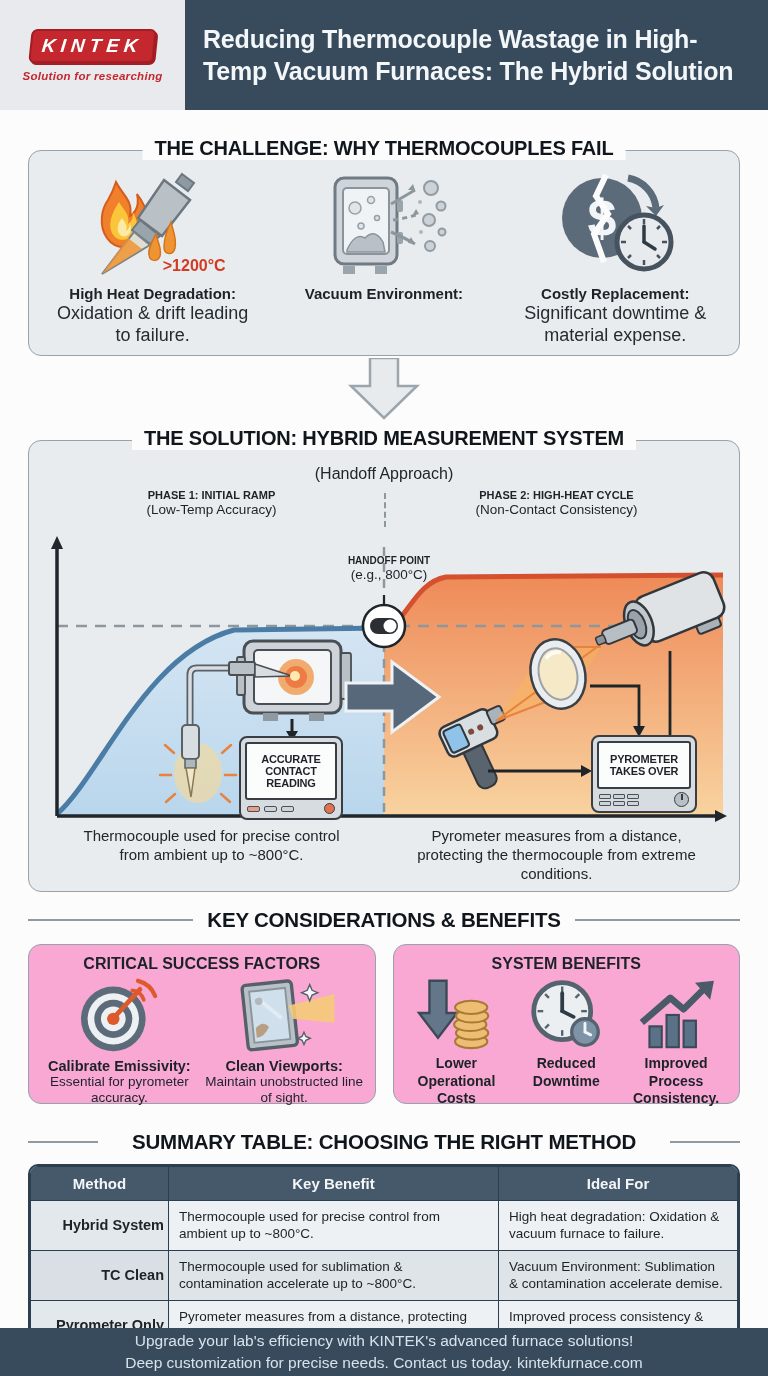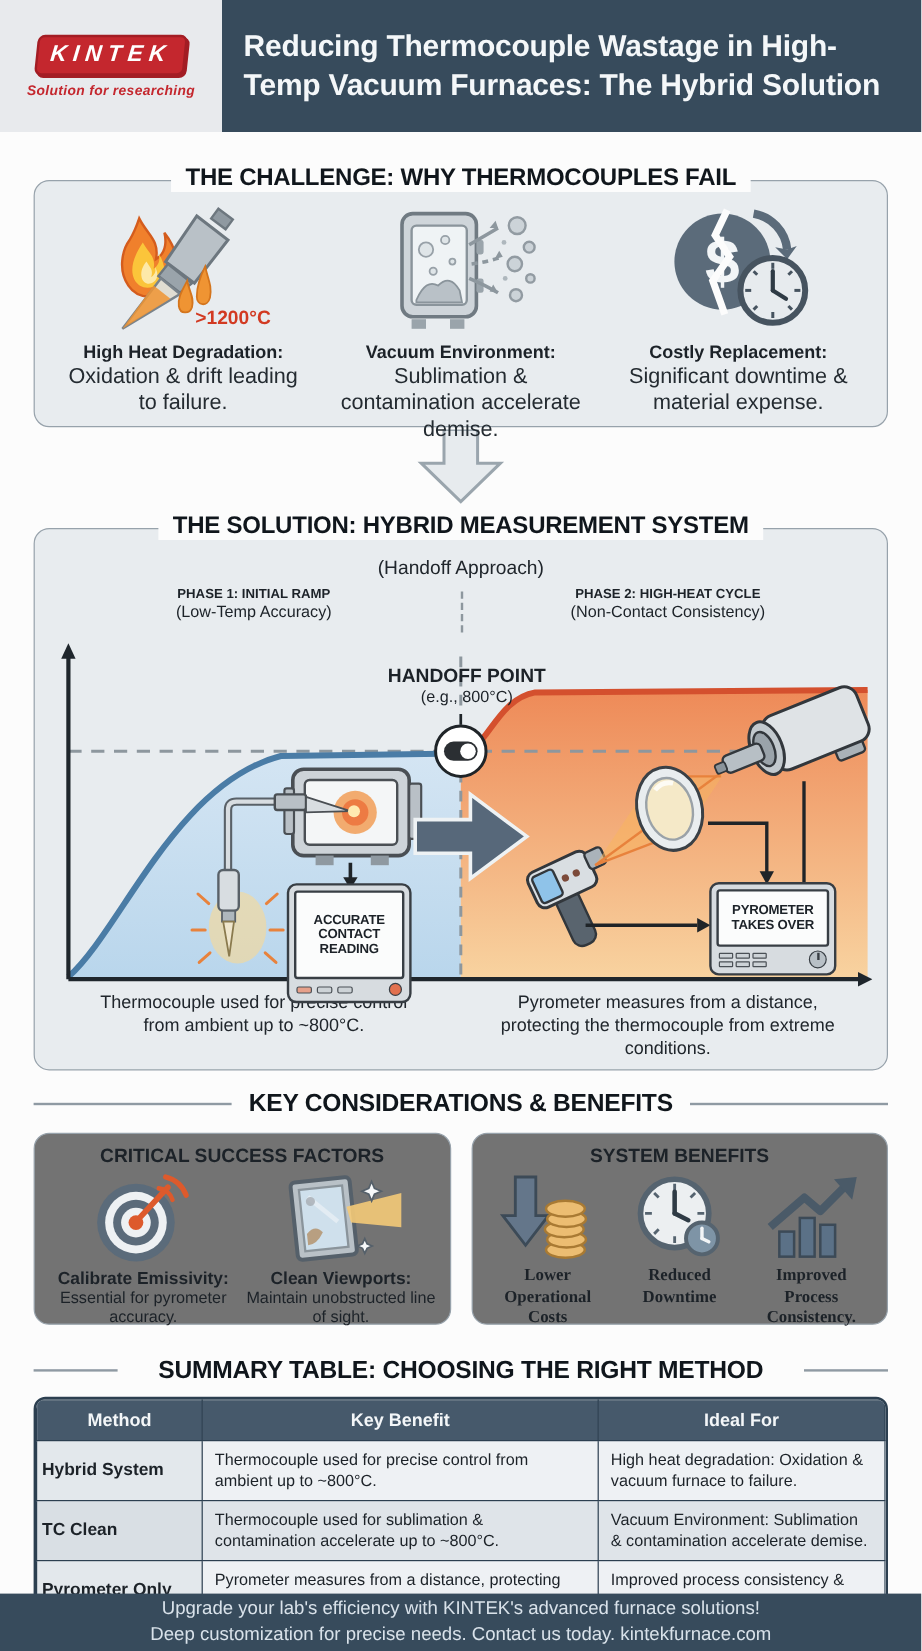--- a/index.html
+++ b/index.html
@@ -37,21 +37,21 @@
   .solution{margin-top:20px;padding:20px 10px 8px;}
   .sol-sub{text-align:center;font-size:16px;margin-top:4px;color:#20262c;}
   .phase-row{position:relative;display:flex;margin-top:6px;height:42px;}
   .phase-col{width:50%;text-align:center;}
   .phase-title{font-size:11px;font-weight:800;}
   .phase-sub{font-size:13.5px;margin-top:1px;}
   .phase-divider{position:absolute;left:50%;top:4px;height:34px;border-left:2.5px dashed #8d979e;}
   .chart{position:relative;width:686px;height:292px;margin:0 auto;}
   .chart svg{position:absolute;left:0;top:0;}
   .handoff{position:absolute;left:253px;top:24px;width:190px;text-align:center;line-height:1.15;}
-  .handoff-title{font-size:16px;font-weight:800;}
+  .handoff-title{font-size:10px;font-weight:800;}
   .handoff-sub{font-size:13.5px;}
   .device-display{position:absolute;background:#d7dce0;border:2.5px solid #383e44;border-radius:8px;padding:4px;display:flex;flex-direction:column;}
   .dd-screen{flex:1;background:#fbfcfc;border:2px solid #383e44;border-radius:3px;display:flex;align-items:center;justify-content:center;text-align:center;
              font-size:11px;font-weight:800;line-height:1.12;letter-spacing:-.2px;padding:1px;}
   .dd-controls{display:flex;align-items:center;gap:4px;margin-top:3px;padding:0 2px;}
   .pill{width:13px;height:6px;border:1.5px solid #4a5056;border-radius:2px;background:#cdd3d7;}
   .pill.warm{background:#e6a08a;}
   .knob-red{width:11px;height:11px;border-radius:50%;background:#e2714f;border:1.5px solid #383e44;margin-left:auto;}
   .sqgrid{display:grid;grid-template-columns:repeat(3,12px);grid-gap:2px;}
   .sq{width:12px;height:5px;border:1.2px solid #4a5056;border-radius:1px;background:#cdd3d7;}
@@ -61,34 +61,34 @@
   .caption{width:50%;display:flex;justify-content:center;}
   .caption div{font-size:15px;text-align:center;line-height:1.25;color:#20262c;}
 
   
   .ruled{display:flex;align-items:center;margin:0 28px;}
   .ruled .line{flex:1;height:0;border-top:2px solid #8f9aa3;}
   .ruled .txt{padding:0 14px;font-size:20.5px;font-weight:800;letter-spacing:-.2px;color:#10161c;white-space:nowrap;}
 
   
   .consider-row{display:flex;gap:17px;margin:12px 28px 0;}
-  .c-panel{flex:1;background:#737373;border:1.5px solid #97a2ab;border-radius:13px;padding:10px 8px 10px;height:160px;}
+  .c-panel{flex:1;background:#f9a8d4;border:1.5px solid #97a2ab;border-radius:13px;padding:10px 8px 10px;height:160px;}
   .c-title{text-align:center;font-size:16px;font-weight:800;}
   .c-items{display:flex;margin-top:4px;}
   .c-item{flex:1;display:flex;flex-direction:column;align-items:center;}
   .c-item-title{font-size:14.5px;font-weight:800;margin-top:3px;text-align:center;}
   .c-item-text{font-size:13.5px;text-align:center;line-height:1.2;max-width:165px;}
-  .b-label{font-size:14px;font-weight:800;text-align:center;line-height:1.25;margin-top:4px;max-width:105px;font-family:Liberation Serif, serif;}
+  .b-label{font-size:14px;font-weight:800;text-align:center;line-height:1.25;margin-top:4px;max-width:105px;}
 
   
   .tbl-wrap{margin:10px 28px 0;border:2px solid #2c3f50;border-radius:10px;overflow:hidden;background:#edf0f3;}
   table{width:100%;border-collapse:collapse;}
   th{background:#46596b;color:#f3f6f8;font-size:15px;font-weight:800;padding:8px 6px;border:1.5px solid #2c3f50;}
   td{border:1.5px solid #2c3f50;font-size:13.5px;line-height:1.22;padding:8px 10px;vertical-align:middle;}
-  td.method{font-weight:800;font-size:14.5px;text-align:left;background:#e3e8ec;width:138px;padding:8px 4px;}
+  td.method{font-weight:800;font-size:14.5px;text-align:right;background:#e3e8ec;width:138px;padding:8px 4px;}
   tr.odd td.cell{background:#eef1f4;}
   tr.even td.cell{background:#dfe4e9;}
   tr.even td.method{background:#d9dfe4;}
   td.benefit{width:330px;}
 
   
   .footer{position:absolute;bottom:0;left:0;right:0;height:48px;background:#374b5c;
           display:flex;flex-direction:column;justify-content:center;text-align:center;color:#d9e2ea;font-size:15.5px;line-height:1.45;}
 </style>
 </head>
@@ -153,21 +153,20 @@
             <circle cx="122" cy="18" r="7" fill="#ccd3d8" stroke="#929ba2" stroke-width="2"></circle>
             <circle cx="132" cy="36" r="4.5" fill="#ccd3d8" stroke="#929ba2" stroke-width="2"></circle>
             <circle cx="120" cy="50" r="6" fill="#ccd3d8" stroke="#929ba2" stroke-width="2"></circle>
             <circle cx="133" cy="62" r="3.5" fill="#ccd3d8" stroke="#929ba2" stroke-width="2"></circle>
             <circle cx="121" cy="76" r="5" fill="#ccd3d8" stroke="#929ba2" stroke-width="2"></circle>
             <circle cx="111" cy="32" r="2" fill="#aeb7bd"></circle>
             <circle cx="112" cy="62" r="2" fill="#aeb7bd"></circle>
           </svg>
         </div>
         <div class="ch-title">Vacuum Environment:</div>
-        <div class="ch-text">Sublimation &amp; contamination accelerate demise.</div>
       </div>
       <div class="challenge-item">
         <div class="ch-icon">
           <svg width="150" height="110" viewBox="0 0 150 110">
             <circle cx="62" cy="48" r="40" fill="#5b6b7a"></circle>
             <text x="62" y="66" text-anchor="middle" font-size="52" font-weight="bold" fill="#f2f5f7" font-family="Liberation Sans, sans-serif">$</text>
             <path d="M66,5 L56,26 L68,44 L54,64 L64,92" fill="none" stroke="#fcfcfc" stroke-width="6"></path>
             <path d="M88,8 A34,34 0 0,1 116,38" fill="none" stroke="#5b6b7a" stroke-width="7"></path>
             <path d="M116,38 l-10,-2 10,10 8,-11 z" fill="#5b6b7a"></path>
             <circle cx="104" cy="72" r="27" fill="#e7ebee" stroke="#46535f" stroke-width="5"></circle>
@@ -319,21 +318,21 @@
           <circle cx="343" cy="95" r="21" fill="#ffffff" stroke="#1f2428" stroke-width="2.5"></circle>
           <rect x="329" y="87" width="28" height="16" rx="8" fill="#2b2f33"></rect>
           <circle cx="349" cy="95" r="6.5" fill="#ffffff"></circle>
         </g>
       </svg>
 
       <div class="handoff">
         <div class="handoff-title">HANDOFF POINT</div>
         <div class="handoff-sub">(e.g., 800°C)</div>
       </div>
-      <div class="device-display" style="left:198px;top:205px;width:104px;height:100px;">
+      <div class="device-display" style="left:198px;top:205px;width:104px;height:84px;">
         <div class="dd-screen">ACCURATE CONTACT READING</div>
         <div class="dd-controls">
           <div class="pill warm"></div>
           <div class="pill"></div>
           <div class="pill"></div>
           <div class="knob-red"></div>
         </div>
       </div>
       <div class="device-display" style="left:550px;top:204px;width:106px;height:78px;">
         <div class="dd-screen">PYROMETER TAKES OVER</div>

